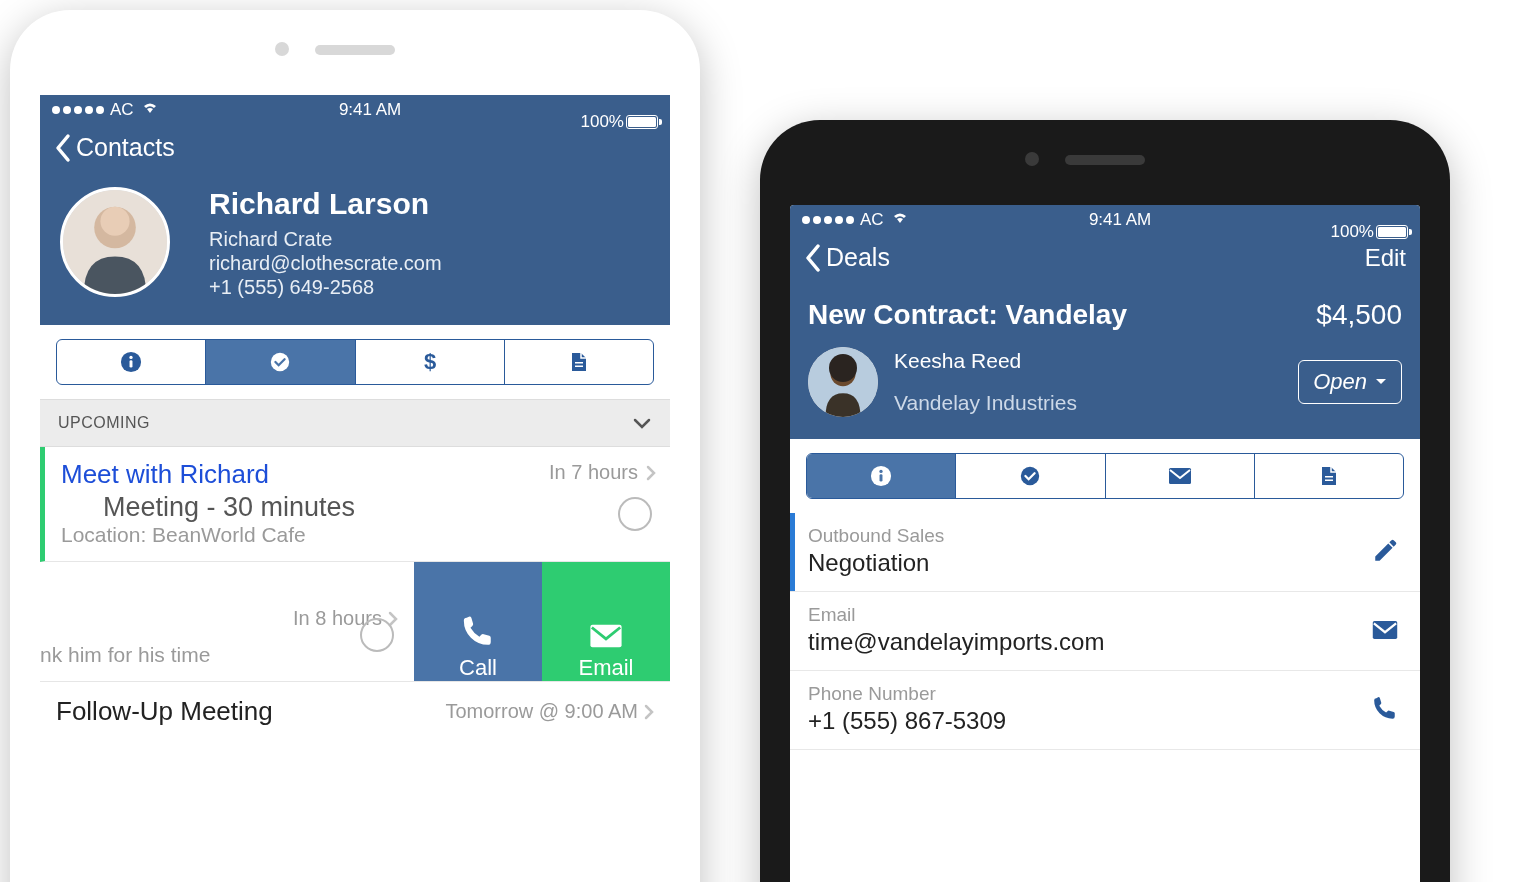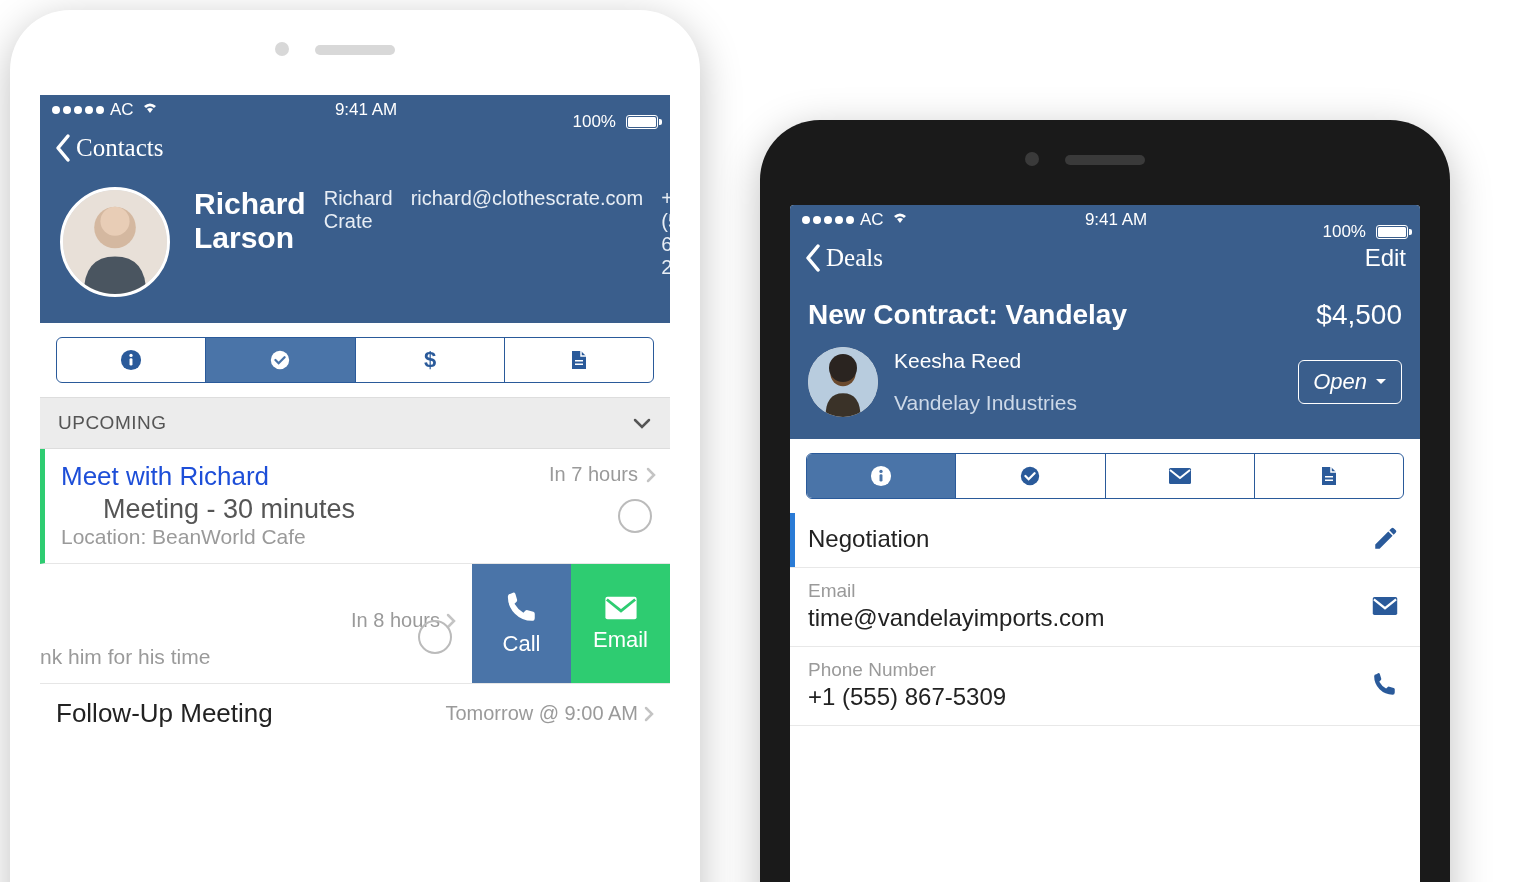--- a/index.html
+++ b/index.html
@@ -72,42 +72,42 @@
     align-items: center;
     justify-content: space-between;
     padding: 0 12px;
     font-size: 17px;
     font-weight: 500;
   }
   .status-left { display: flex; align-items: center; gap: 6px; }
   .dots { display: flex; gap: 3px; }
   .dots span { width: 8px; height: 8px; border-radius: 50%; background: #fff; display: inline-block; }
   .wifi-icon { display: inline-block; }
-  .status-right { display: flex; align-items: center; gap: 10px; margin-top: 24px; }
+  .status-right { display: flex; align-items: center; gap: 2px; margin-top: 24px; }
   .battery {
     width: 32px; height: 14px; border: 1.5px solid #fff; border-radius: 3px;
     position: relative;
   }
   .battery::after {
     content: ""; position: absolute; right: -5px; top: 3px;
     width: 3px; height: 6px; background: #fff; border-radius: 0 2px 2px 0;
   }
   .battery-fill { position: absolute; left: 1px; top: 1px; bottom: 1px; right: 1px; background: #fff; border-radius: 1.5px; }
 
   
   .nav-bar {
     background: #3a5e8c;
     color: #fff;
     display: flex;
     align-items: center;
     justify-content: space-between;
     padding: 8px 14px 10px;
     font-size: 25px;
   }
-  .nav-back { display: flex; align-items: center; gap: 4px; cursor: pointer; font-family: Liberation Serif, serif; }
+  .nav-back { display: flex; align-items: flex-start; gap: 4px; cursor: pointer; }
   .nav-back svg { flex-shrink: 0; }
   .nav-edit { font-size: 24px; }
 
   
   .contact-header {
     background: #3a5e8c;
     color: #fff;
     padding: 14px 20px 26px;
     display: flex;
     gap: 24px;
@@ -115,21 +115,21 @@
   }
   .avatar {
     width: 110px; height: 110px; border-radius: 50%;
     background: #ddd; border: 3px solid #fff;
     flex-shrink: 0;
     display: flex; align-items: center; justify-content: center;
     overflow: hidden;
     font-size: 40px;
   }
   .avatar svg { width: 100%; height: 100%; }
-  .contact-info { display: flex; flex-direction: row; gap: 18px; }
+  .contact-info { display: flex; flex-direction: column; gap: 1px; margin-left: 15px; }
   .contact-info .name { font-size: 30px; font-weight: 600; margin-bottom: 6px; }
   .contact-info .line { font-size: 20px; font-weight: 400; color: #e8eef5; }
 
   
   .deal-header {
     background: #3a5e8c;
     color: #fff;
     padding: 16px 18px 22px;
   }
   .deal-title-row {
@@ -174,21 +174,21 @@
   .tab:last-child { border-right: none; }
   .tab.active { background: #4a74a8; color: #fff; }
 
   
   .section-header {
     background: #ececec;
     border-top: 1px solid #ddd;
     border-bottom: 1px solid #ddd;
     padding: 14px 18px;
     display: flex; justify-content: space-between; align-items: center;
-    color: #555; font-size: 19px; letter-spacing: 0.5px;
+    color: #555; font-size: 16px; letter-spacing: 0.5px;
   }
 
   
   .event-item {
     border-bottom: 1px solid #e6e6e6;
     border-left: 5px solid #2ecc71;
     padding: 12px 16px 14px;
     position: relative;
     background: #fff;
   }
@@ -225,22 +225,22 @@
   .swipe-content .check-circle2 {
     position: absolute; right: 20px; top: 56px;
     width: 34px; height: 34px; border: 2px solid #bbb; border-radius: 50%;
   }
   .swipe-content .truncated {
     position: absolute; left: 0; bottom: 14px;
     color: #9a9a9a; font-size: 21px;
     white-space: nowrap;
   }
   .swipe-action {
-    width: 99px;
-    display: flex; flex-direction: column; align-items: center; justify-content: center;
+    width: 128px;
+    display: flex; flex-direction: column; align-items: center; justify-content: flex-end;
     color: #fff; font-size: 22px; gap: 6px;
     cursor: pointer;
   }
   .swipe-action.call { background: #4a74a8; }
   .swipe-action.email { background: #2ecc71; }
 
   .followup-item {
     padding: 14px 16px;
     display: flex; justify-content: space-between; align-items: center;
     background: #fff;
@@ -507,20 +507,21 @@
             <path d="M3 2 L12 2 L17 7 L17 20 L3 20 Z" fill="currentColor"></path>
             <path d="M12 2 L12 7 L17 7" fill="none" stroke="#fff" stroke-width="1.5"></path>
             <rect x="6" y="11" width="8" height="1.5" fill="#fff"></rect>
             <rect x="6" y="14.5" width="8" height="1.5" fill="#fff"></rect>
           </svg>
       </div>
     </div>
 
     <div class="field-row active">
       <div class="field-text">
+        <div class="field-label">Outbound Sales</div>
         <div class="field-value">Negotiation</div>
       </div>
       <div class="field-icon">
         <svg width="26" height="26" viewBox="0 0 24 24">
             <path d="M3 21 L3 17 L15 5 L19 9 L7 21 Z M16 4 L18 2 Q19 1 20 2 L22 4 Q23 5 22 6 L20 8 Z" fill="currentColor"></path>
           </svg>
       </div>
     </div>
 
     <div class="field-row">

